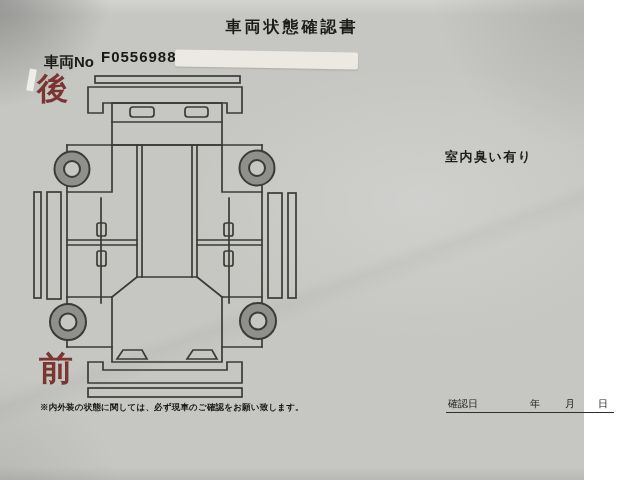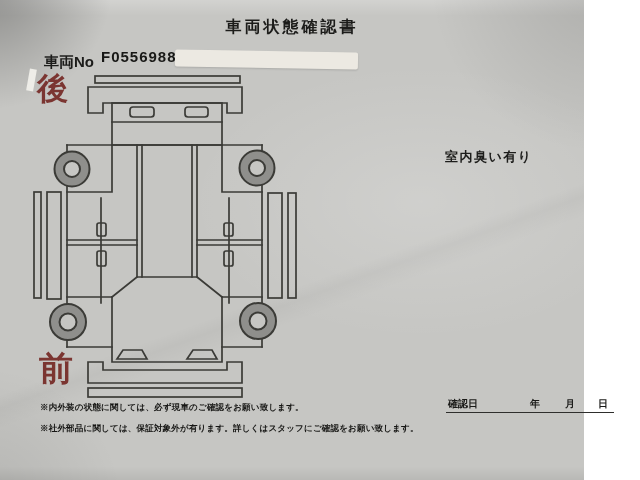--- a/index.html
+++ b/index.html
@@ -27,21 +27,21 @@
   .veh-value{left:101px;top:48px;font-size:15px;font-weight:700;letter-spacing:1px;color:#181816;}
   .redaction{left:175px;top:51px;width:183px;height:17px;background:var(--redaction-tape);
              transform:rotate(0.9deg);border-radius:2px;box-shadow:0 1px 2px rgba(0,0,0,0.14);}
   .paper-glint{left:28px;top:69px;width:7px;height:22px;background:#eeede8;transform:rotate(10deg);}
   .rear-label{left:37px;top:68px;font-size:31px;font-weight:800;color:var(--accent-red);}
   .front-label{left:39px;top:346px;font-size:34px;font-weight:800;color:var(--accent-red);}
   .odor-note{left:399px;top:148px;font-size:13px;font-weight:600;letter-spacing:1.5px;color:#1d1d1b;margin-left:46px;}
   .fn{left:40px;font-size:8.5px;font-weight:700;letter-spacing:0.2px;color:#161614;}
   .fn1{top:402px;} .fn2{top:423px;}
   .sign-row{left:446px;width:168px;height:16px;border-bottom:1.6px solid #2e2e2c;}
-  .sign-row span{position:absolute;top:1px;font-size:10px;font-weight:700;color:#1a1a18;}
+  .sign-row span{position:absolute;top:1px;font-size:10px;font-weight:400;color:#1a1a18;}
   .row-date{top:396px;} .row-sig{top:422px;}
   .lbl-date{left:2px;} .lbl-year{left:84px;} .lbl-month{left:119px;} .lbl-day{left:152px;}
   .lbl-sig{left:2px;}
   svg.diagram{position:absolute;left:0;top:0;}
   .ln, .ln *{fill:none;stroke:var(--line);stroke-width:1.7;stroke-linejoin:miter;stroke-linecap:square;}
   .wheel-outer{fill:var(--wheel-fill);stroke:var(--line);stroke-width:2;}
   .wheel-hub{fill:var(--paper);stroke:var(--line);stroke-width:2;}
 </style>
 </head>
 <body>
@@ -133,21 +133,20 @@
     </g>
     <g>
       <circle class="wheel-outer" cx="258" cy="321" r="18"></circle>
       <circle class="wheel-hub" cx="258" cy="321" r="8.5"></circle>
     </g>
   </svg>
 
   <div class="abs odor-note">室内臭い有り</div>
 
   <div class="abs fn fn1">※内外装の状態に関しては、必ず現車のご確認をお願い致します。</div>
-  <div class="abs fn fn2">※社外部品に関しては、保証対象外が有ります。詳しくはスタッフにご確認をお願い致します。</div>
 
   <div class="abs sign-row row-date">
     <span class="lbl-date">確認日</span>
     <span class="lbl-year">年</span>
     <span class="lbl-month">月</span>
     <span class="lbl-day">日</span>
   </div>
 
 </div>
 

